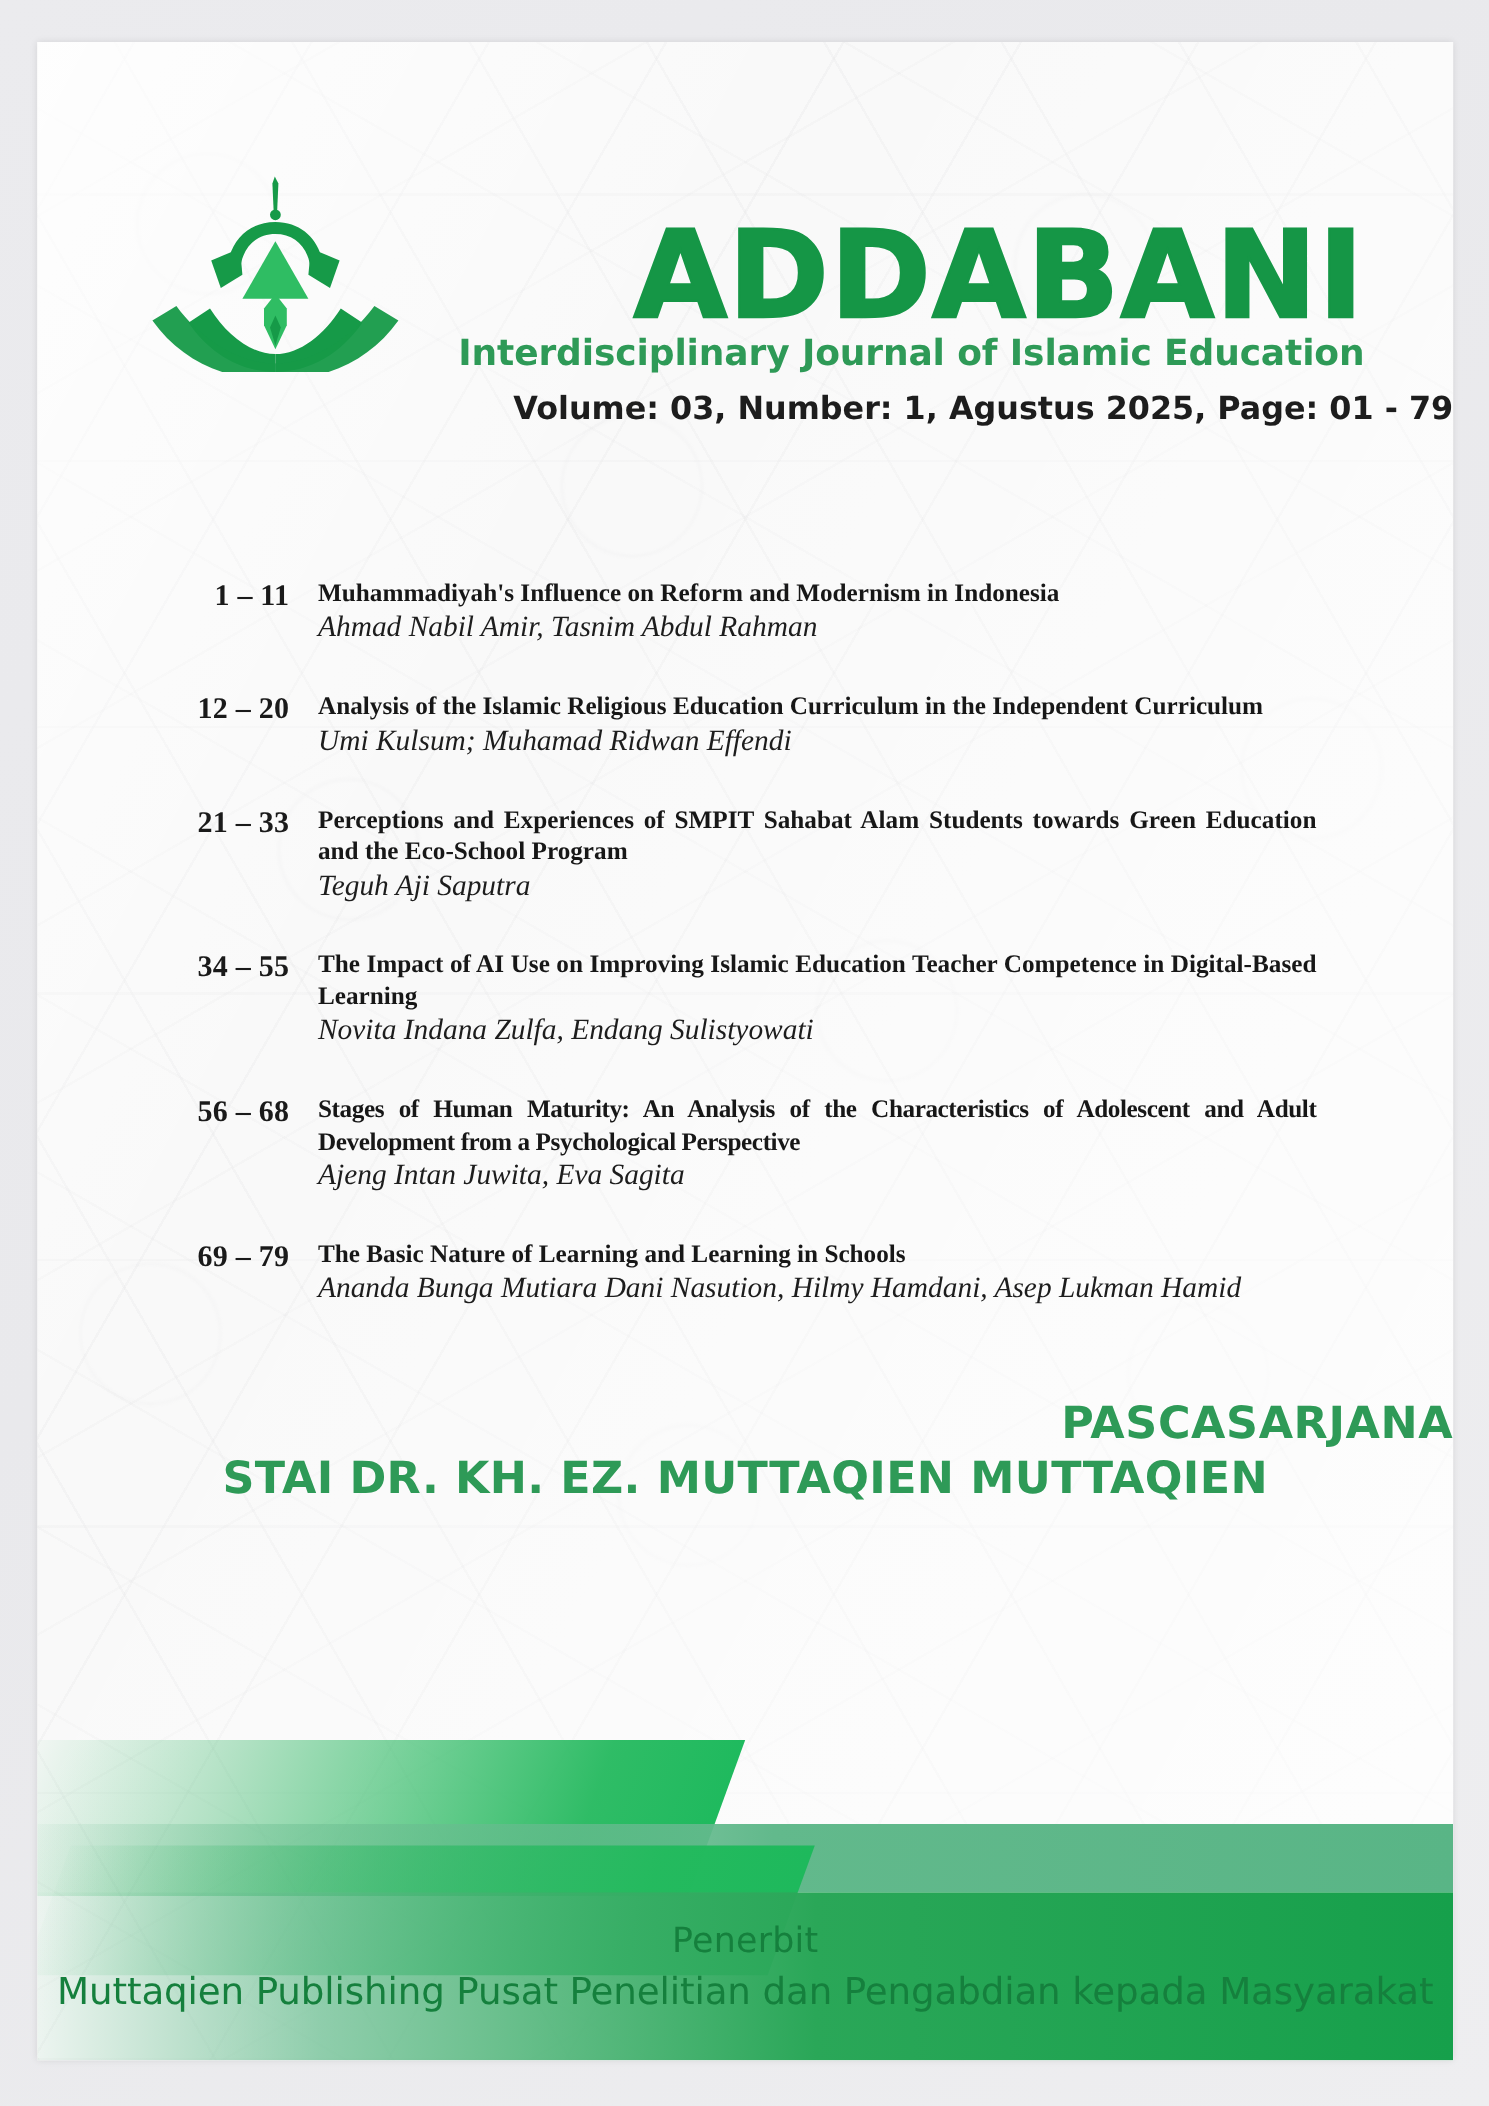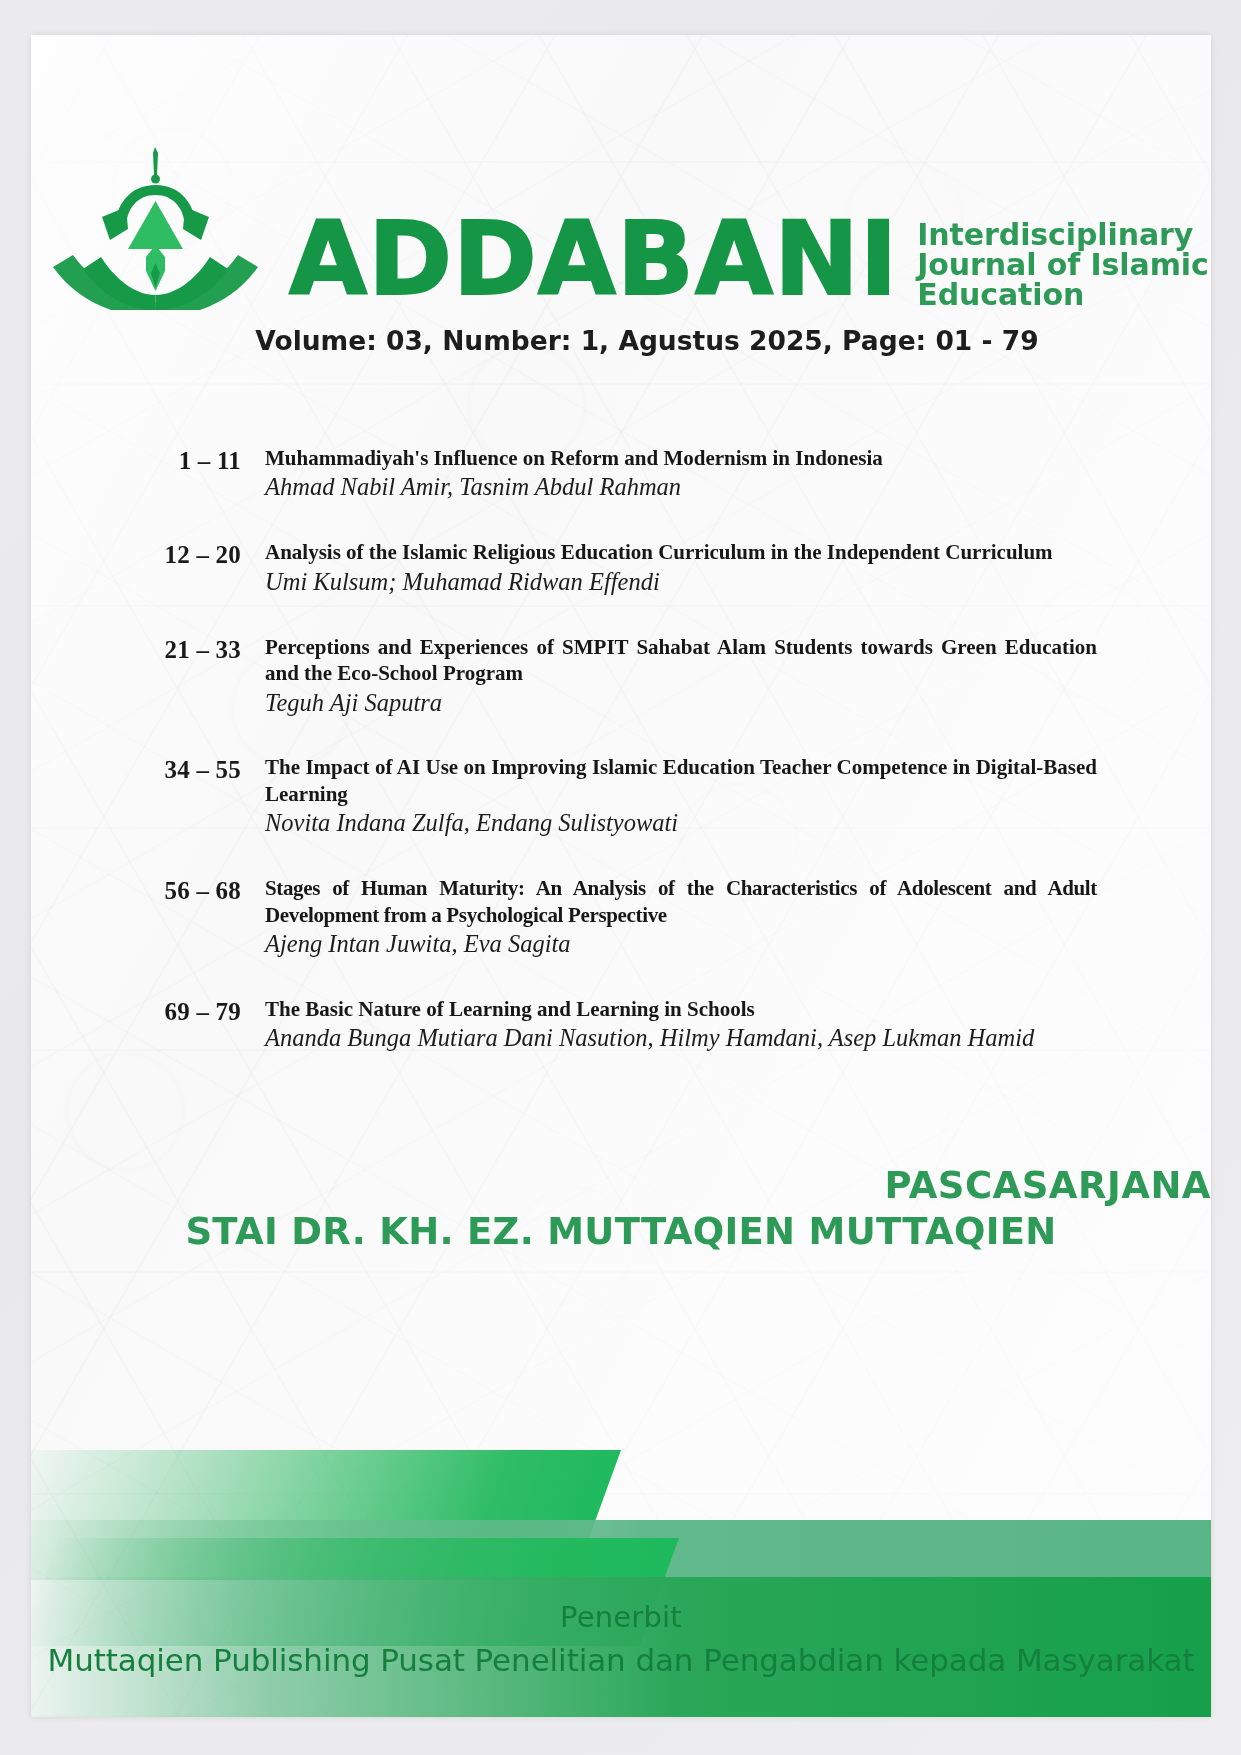--- a/index.html
+++ b/index.html
@@ -76,21 +76,21 @@
   .masthead {
     position: absolute;
     left: 0; top: 95px;
     width: 1180px;
     height: 180px;
     display: flex;
     align-items: flex-end;
     justify-content: center;
   }
   .logo-mark { width: 250px; height: 165px; margin-right: 8px; flex: none; }
-  .wordmark { display: flex; flex-direction: row; align-items: flex-end; }
+  .wordmark { display: flex; flex-direction: column; align-items: flex-end; }
   .wordmark .brand {
     font-family: "DejaVu Sans", sans-serif;
     font-weight: 800;
     font-size: 101px;
     line-height: 0.96;
     letter-spacing: 1px;
     color: #159646;
     -webkit-text-stroke: 2px #159646;
     margin-bottom: 2px;
   }
@@ -101,36 +101,36 @@
     line-height: 1;
     color: #2e9a57;
     letter-spacing: -0.1px;
     margin-left: 19px;
   }
 
   .volume-line {
     position: absolute;
     left: 0; top: 290px;
     width: 1180px;
-    text-align: center;
+    text-align: right;
     font-family: "DejaVu Sans", sans-serif;
     font-size: 26.5px;
     font-weight: 600;
     color: #1d1d1d;
     padding-left: 52px;
   }
 
   
   .toc {
     position: absolute;
     left: 126px;
     top: 410px;
     width: 940px;
   }
-  .toc-entry { display: flex; margin-bottom: 36px; }
+  .toc-entry { display: flex; margin-bottom: 36px; margin-top: 36px; }
   .toc-entry:last-child { margin-bottom: 0; justify-content: space-between; }
   .pages {
     flex: none;
     width: 108px;
     text-align: right;
     padding-right: 24px;
     padding-top: 2px;
     font-weight: bold;
     font-size: 25px;
     color: #1a1a1a;

